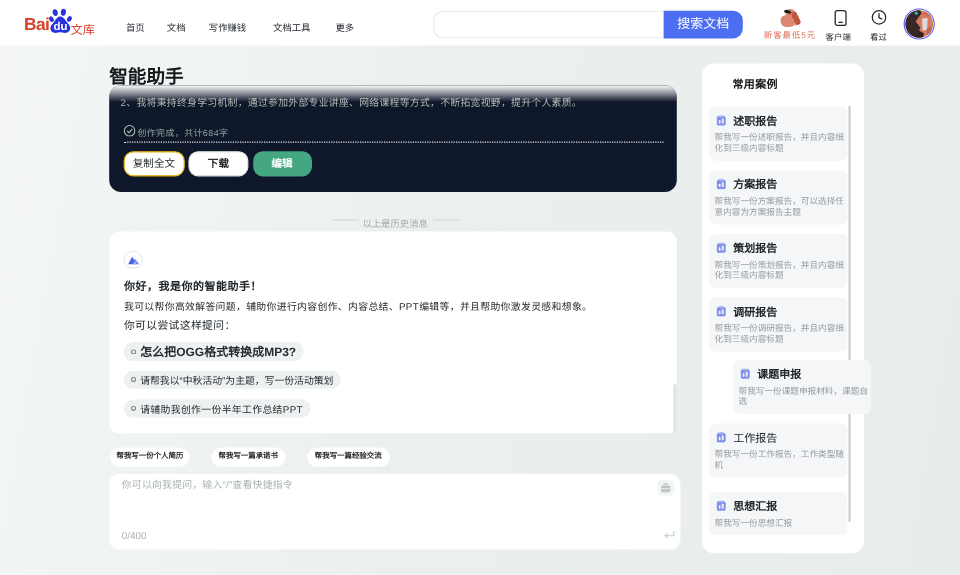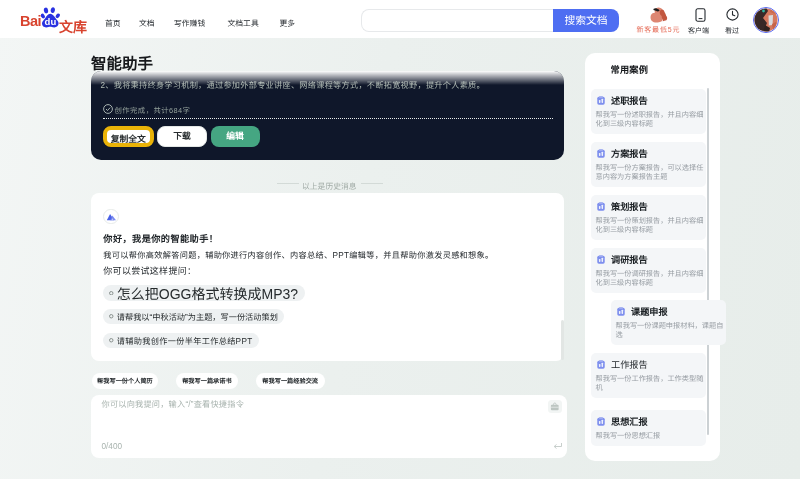--- a/index.html
+++ b/index.html
@@ -14,21 +14,21 @@
 
 <div class="abs" style="left:20px;top:13px;width:24px;height:16px;color:#d8432e;font-size:14.5px;font-weight:bold;letter-spacing:-0.5px;">Bai</div>
 <svg class="abs" style="left:41px;top:7px;" width="19" height="21" viewBox="0 0 19 21">
   <ellipse cx="5" cy="3.5" rx="2.1" ry="2.9" fill="#2932e1" transform="rotate(-12 5 3.5)"></ellipse>
   <ellipse cx="11.8" cy="3.2" rx="2.1" ry="2.9" fill="#2932e1" transform="rotate(10 11.8 3.2)"></ellipse>
   <ellipse cx="1.8" cy="9" rx="1.8" ry="2.5" fill="#2932e1" transform="rotate(-35 1.8 9)"></ellipse>
   <ellipse cx="16.8" cy="8.8" rx="1.8" ry="2.5" fill="#2932e1" transform="rotate(35 16.8 8.8)"></ellipse>
   <path d="M9.2 6.8 C11.7 6.8 12.9 9.1 14.6 11.3 C16.3 13.5 17.7 14.5 17.6 16.6 C17.5 18.8 15.8 20.4 13.3 20.4 C11.2 20.4 10.4 19.8 9.2 19.8 C8 19.8 6.9 20.4 5.1 20.4 C2.9 20.4 1.1 19 1 16.8 C0.9 14.5 2.6 13.4 4.2 11.2 C5.8 9 6.7 6.8 9.2 6.8 Z" fill="#2932e1"></path>
   <text x="9.4" y="17.6" font-size="9.5" font-weight="bold" fill="#fff" text-anchor="middle" font-family="Liberation Sans">du</text>
 </svg>
-<div class="abs" style="left:59px;top:15.5px;color:#d8432e;font-size:14px;font-weight:bold;text-align:right;">文库</div>
+<div class="abs" style="left:59px;top:15.5px;color:#d8432e;font-size:10px;font-weight:normal;text-align:right;">文库</div>
 
 <div class="abs" style="left:105px;top:16.5px;font-size:7.8px;color:#24292e;font-weight:500;">首页</div>
 <div class="abs" style="left:139px;top:16.5px;font-size:7.8px;color:#24292e;font-weight:500;">文档</div>
 <div class="abs" style="left:174px;top:16.5px;font-size:7.8px;color:#24292e;font-weight:500;">写作赚钱</div>
 <div class="abs" style="left:227.5px;top:16.5px;font-size:7.8px;color:#24292e;font-weight:500;">文档工具</div>
 <div class="abs" style="left:279.5px;top:16.5px;font-size:7.8px;color:#24292e;font-weight:500;">更多</div>
 
 <div class="abs" style="left:361px;top:9px;width:192px;height:23px;background:#fff;border:1px solid #e7e9eb;border-right:none;border-radius:8px 0 0 8px;"></div>
 <div class="abs" style="left:553px;top:9px;width:66px;height:23px;background:#4e6ef2;border-radius:0 8px 8px 0;color:#fff;font-size:10.8px;font-weight:500;line-height:23px;text-align:center;">搜索文档</div>
 
@@ -77,21 +77,21 @@
 
 <div class="abs" style="left:91px;top:70.5px;width:473px;height:89.5px;background:#0f172a;border-radius:10px;overflow:hidden;">
   <div class="abs" style="left:9.5px;top:7px;font-size:8.2px;letter-spacing:0.25px;color:#aeb9b2;white-space:nowrap;">2、我将秉持终身学习机制，通过参加外部专业讲座、网络课程等方式，不断拓宽视野，提升个人素质。</div>
   <div class="abs" style="left:0;top:0;width:473px;height:14px;background:linear-gradient(#fff, rgba(255,255,255,0));"></div>
   <svg class="abs" style="left:11.5px;top:33px;" width="10" height="10" viewBox="0 0 10 10">
     <circle cx="5" cy="5" r="4.4" fill="none" stroke="#b7c2bd" stroke-width="0.9"></circle>
     <path d="M3 5 L4.5 6.5 L7.2 3.6" fill="none" stroke="#b7c2bd" stroke-width="0.9"></path>
   </svg>
   <div class="abs" style="left:23.5px;top:33.5px;font-size:7.4px;letter-spacing:0.4px;color:#93a09a;">创作完成，共计684字</div>
   <div class="abs" style="left:11.5px;top:47px;width:450px;border-top:1px dotted #e7ecea;"></div>
-  <div class="abs" style="left:11.5px;top:55px;width:51.5px;height:21px;background:#fff;border:4px solid #eab308;border-radius:8px;font-size:8.8px;font-weight:700;color:#272c2e;text-align:center;line-height:19.5px;">复制全文</div>
+  <div class="abs" style="left:11.5px;top:55px;width:51.5px;height:21px;background:#fff;border:1px solid #eab308;border-radius:8px;font-size:8.8px;font-weight:400;color:#272c2e;text-align:center;line-height:19.5px;">复制全文</div>
   <div class="abs" style="left:66px;top:55px;width:50px;height:21px;background:#fff;border:1px solid #e3e7e5;border-radius:8px;font-size:8.8px;font-weight:600;color:#272c2e;text-align:center;line-height:19.5px;">下载</div>
   <div class="abs" style="left:119.5px;top:55px;width:49px;height:21px;background:#45a682;border-radius:8px;font-size:8.8px;font-weight:bold;color:#fff;text-align:center;line-height:21px;">编辑</div>
 </div>
 
 <div class="abs" style="left:277px;top:183px;width:22px;height:1px;background:#d3dad7;"></div>
 <div class="abs" style="left:302px;top:179.5px;font-size:7.8px;color:#a2aca7;">以上是历史消息</div>
 <div class="abs" style="left:361px;top:183px;width:22px;height:1px;background:#d3dad7;"></div>
 
 <div class="abs" style="left:91px;top:193px;width:472.5px;height:168px;background:#fff;border-radius:8px;">
   <div class="abs" style="left:12px;top:15.5px;width:15.5px;height:15.5px;border-radius:50%;border:1px solid #e7ebe9;background:#fff;">
@@ -101,21 +101,21 @@
       <path d="M8.8 8.3 L9.9 10.5 L7.6 10.5 Z" fill="#ffffff" fill-opacity="0.55"></path>
     </svg>
   </div>
   <div class="abs" style="left:12.3px;top:37.5px;font-size:9.2px;letter-spacing:0.4px;font-weight:bold;color:#1d2226;">你好，我是你的智能助手！</div>
   <div class="abs" style="left:12.3px;top:54.5px;font-size:8.2px;letter-spacing:0.3px;font-weight:500;color:#23282c;">我可以帮你高效解答问题，辅助你进行内容创作、内容总结、PPT编辑等，并且帮助你激发灵感和想象。</div>
   <div class="abs" style="left:12.3px;top:71px;font-size:9px;letter-spacing:0.3px;font-weight:500;color:#23282c;">你可以尝试这样提问：</div>
   <div class="abs" style="left:12.3px;top:92px;height:15.5px;background:#eef1f2;border-radius:8px;display:inline-flex;align-items:center;padding:0 6.5px 0 6px;">
     <svg width="4.5" height="4.5" viewBox="0 0 5 5" style="margin-right:3px;">
         <circle cx="2.5" cy="2.5" r="1.9" fill="none" stroke="#878f8c" stroke-width="1.1"></circle>
       </svg>
-    <span style="font-size:14px;color:#262b2d;font-weight:400;">怎么把OGG格式转换成MP3?</span>
+    <span style="font-size:10px;color:#262b2d;font-weight:700;">怎么把OGG格式转换成MP3?</span>
   </div>
   <div class="abs" style="left:12.3px;top:115.7px;height:15.5px;background:#eef1f2;border-radius:8px;display:inline-flex;align-items:center;padding:0 6.5px 0 6px;">
     <svg width="4.5" height="4.5" viewBox="0 0 5 5" style="margin-right:3px;">
         <circle cx="2.5" cy="2.5" r="1.9" fill="none" stroke="#878f8c" stroke-width="1.1"></circle>
       </svg>
     <span style="font-size:8.2px;color:#262b2d;font-weight:500;">请帮我以“中秋活动”为主题，写一份活动策划</span>
   </div>
   <div class="abs" style="left:12.3px;top:139.5px;height:15.5px;background:#eef1f2;border-radius:8px;display:inline-flex;align-items:center;padding:0 6.5px 0 6px;">
     <svg width="4.5" height="4.5" viewBox="0 0 5 5" style="margin-right:3px;">
         <circle cx="2.5" cy="2.5" r="1.9" fill="none" stroke="#878f8c" stroke-width="1.1"></circle>

